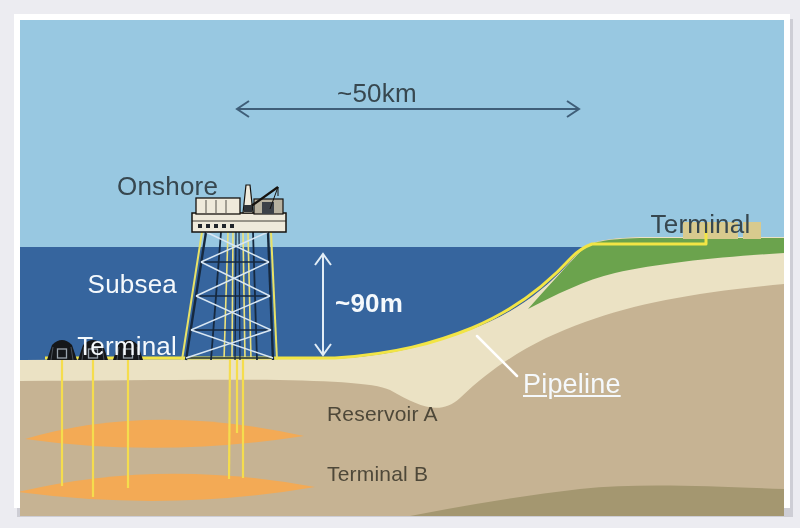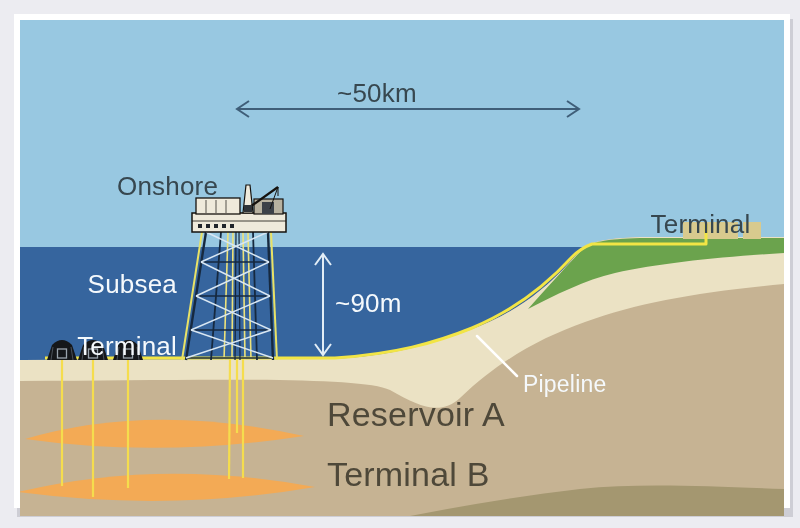--- a/index.html
+++ b/index.html
@@ -3,23 +3,23 @@
 <meta charset="utf-8">
 <style>
   html,body{margin:0;padding:0;}
   body{width:800px;height:528px;background:#ececf1;position:relative;overflow:hidden;
        font-family:"Liberation Sans",sans-serif;}
   #stage{position:absolute;left:0;top:0;width:800px;height:528px;}
   svg{position:absolute;left:0;top:0;}
   .lbl{position:absolute;font-family:"Liberation Sans",sans-serif;font-size:26px;
        color:#37474f;letter-spacing:.2px;white-space:pre;line-height:32px;}
   .light{color:#f5f9fc;}
-  .earth{color:#4e4839;font-size:34px;}
+  .earth{color:#4e4839;font-size:21px;}
   .center{text-align:center;}
-  .small{font-size:23px;}
+  .small{font-size:27px;text-decoration:underline;}
 </style>
 </head>
 <body>
 
 <div id="stage">
 <svg width="800" height="528" viewBox="0 0 800 528">
   <defs>
     <clipPath id="scene">
           <rect x="20" y="20" width="764" height="496"></rect>
         </clipPath>
@@ -179,20 +179,20 @@
 <div class="lbl" style="left:117px;top:170px;">Onshore</div>
 
 <div class="lbl" style="left:337px;top:77px;">~50km</div>
 
 <div class="lbl center" style="left:628px;top:144px;width:145px;"><br>
 <span>Terminal</span></div>
 
 <div class="lbl light center" style="left:22px;top:269px;width:155px;line-height:31px;text-align:right;"><span>Subsea</span><br>
 <span>Terminal</span></div>
 
-<div class="lbl light" style="left:335px;top:287px;">~90m</div>
+<div class="lbl light" style="left:335px;top:287px;font-weight:bold;">~90m</div>
 
 <div class="lbl light small" style="left:523px;top:368px;">Pipeline</div>
 
 <div class="lbl earth" style="left:327px;top:398px;">Reservoir A</div>
 
 <div class="lbl earth" style="left:327px;top:458px;">Terminal B</div>
 </div>
 
 </body></html>

